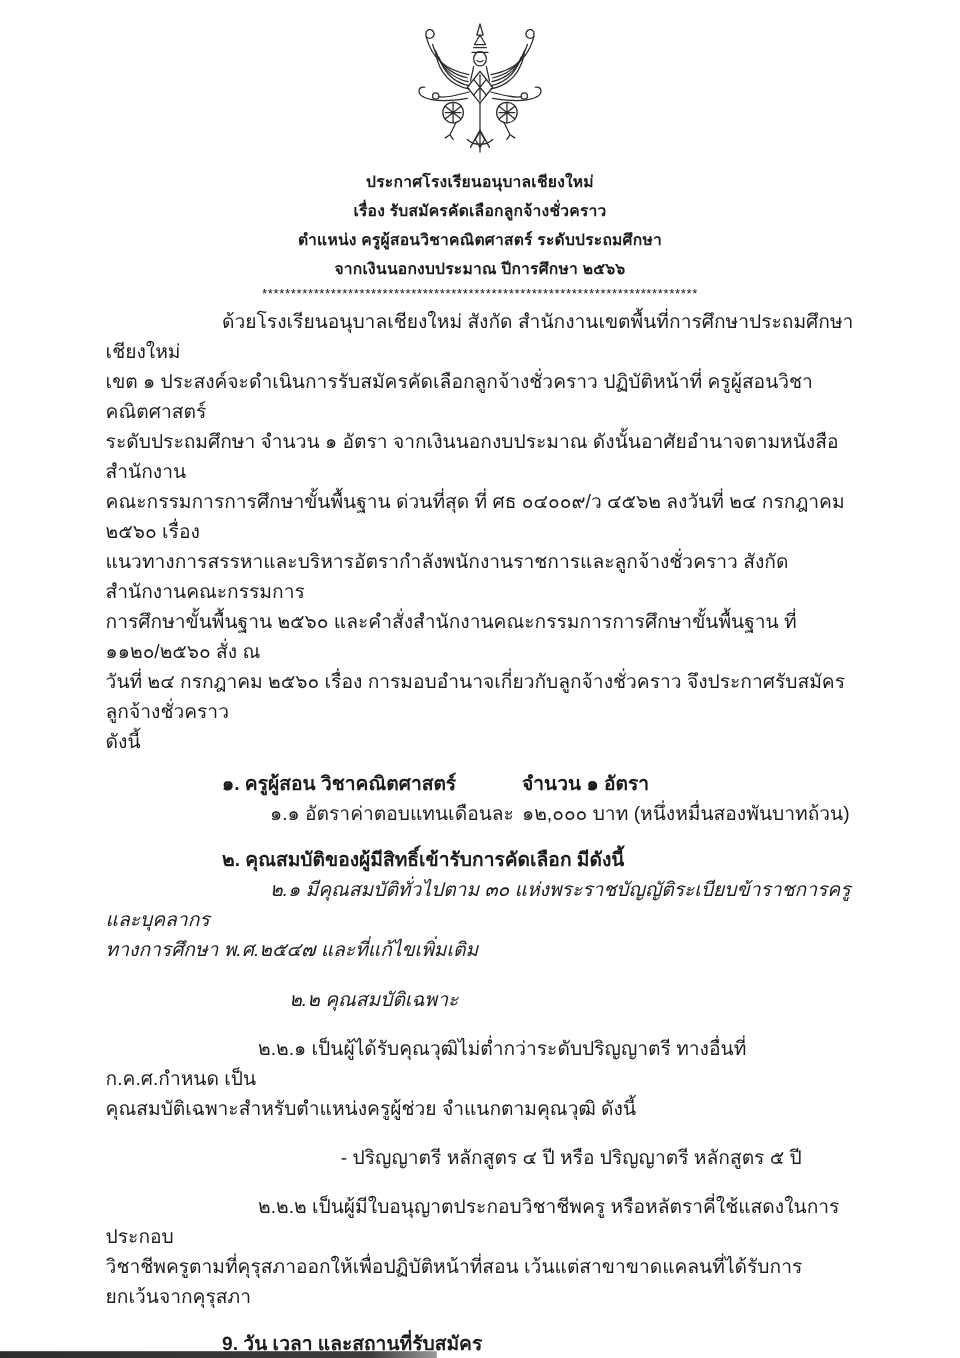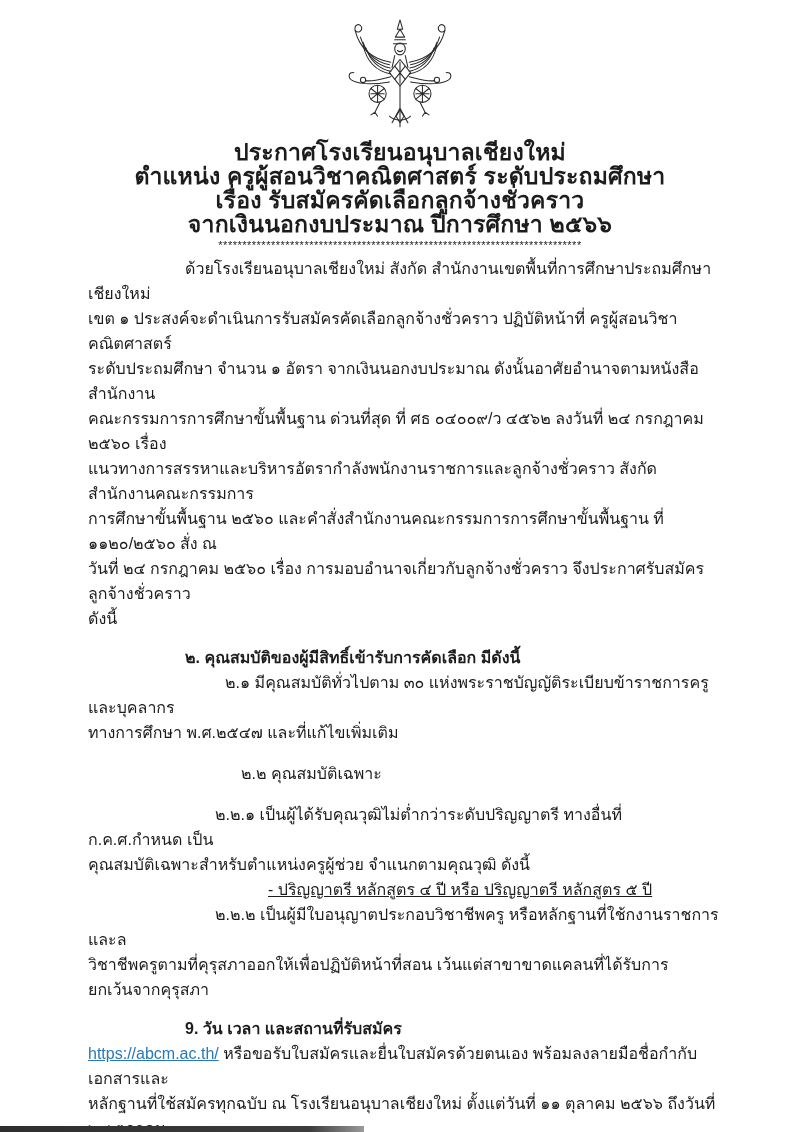--- a/index.html
+++ b/index.html
@@ -15,21 +15,21 @@
 
   .emblem-wrap {
     padding-top: 16px;
     display: flex; justify-content: center;
   }
   .emblem-wrap svg { display: block; }
 
   .titles { text-align: center; margin-top: 4px; }
   .title-line {
     font-weight: bold;
-    font-size: 23px;
+    font-size: 13px;
     line-height: 24px;
     letter-spacing: 0.2px;
   }
   .divider {
     text-align: center;
     font-size: 11px;
     line-height: 12px;
     margin-top: 3px;
     letter-spacing: 0.5px;
     color: #222;
@@ -45,21 +45,21 @@
   }
   .ml { white-space: pre-line; }
   .b  { font-weight: bold; }
 
   .intro        { margin-top: 5px; text-indent: 97px; }
   .sec          { margin-top: 10px; }
   .sec2         { margin-top: 14px; }
   .sec3         { margin-top: 14px; }
 
   .head-ind     { text-indent: 97px; }
-  .ind-sub2     { text-indent: 137px; }
+  .ind-sub2     { text-indent: 137px; font-style: italic; }
   .ind-sub3     { text-indent: 127px; }
   .ind-dash     { text-indent: 180px; }
 
   .row1 { padding-left: 97px; }
   .row1 .left  { display: inline-block; width: 250px; }
   .row2 { padding-left: 137px; }
   .row2 .left  { display: inline-block; width: 210px; }
 
   a.doc-link {
     color: #2878b8;
@@ -129,47 +129,55 @@
 
       <path d="M100 106 L100 140"></path>
       <path d="M100 140 L88 162 M100 140 L100 168 M100 140 L112 162"></path>
       <path d="M100 142 L106 152 L100 162 L94 152 Z"></path>
       <path d="M84 152 C 92 160, 108 160, 116 152"></path>
     </svg>
   </div>
 
   <div class="titles">
     <div class="title-line">ประกาศโรงเรียนอนุบาลเชียงใหม่</div>
+    <div class="title-line">เรื่อง รับสมัครคัดเลือกลูกจ้างชั่วคราว</div>
     <div class="title-line">ตำแหน่ง ครูผู้สอนวิชาคณิตศาสตร์ ระดับประถมศึกษา</div>
-    <div class="title-line">เรื่อง รับสมัครคัดเลือกลูกจ้างชั่วคราว</div>
     <div class="title-line">จากเงินนอกงบประมาณ ปีการศึกษา ๒๕๖๖</div>
     <div class="divider">****************************************************************************</div>
   </div>
 
   <div class="content">
 
     <p class="intro ml" style="margin:5px 0 0 0;">ด้วยโรงเรียนอนุบาลเชียงใหม่ สังกัด สำนักงานเขตพื้นที่การศึกษาประถมศึกษาเชียงใหม่
 เขต ๑ ประสงค์จะดำเนินการรับสมัครคัดเลือกลูกจ้างชั่วคราว ปฏิบัติหน้าที่ ครูผู้สอนวิชาคณิตศาสตร์
 ระดับประถมศึกษา จำนวน ๑ อัตรา จากเงินนอกงบประมาณ ดังนั้นอาศัยอำนาจตามหนังสือสำนักงาน
 คณะกรรมการการศึกษาขั้นพื้นฐาน ด่วนที่สุด ที่ ศธ ๐๔๐๐๙/ว ๔๕๖๒ ลงวันที่ ๒๔ กรกฎาคม ๒๕๖๐ เรื่อง
 แนวทางการสรรหาและบริหารอัตรากำลังพนักงานราชการและลูกจ้างชั่วคราว สังกัด สำนักงานคณะกรรมการ
 การศึกษาขั้นพื้นฐาน ๒๕๖๐ และคำสั่งสำนักงานคณะกรรมการการศึกษาขั้นพื้นฐาน ที่ ๑๑๒๐/๒๕๖๐ สั่ง ณ
 วันที่ ๒๔ กรกฎาคม ๒๕๖๐ เรื่อง การมอบอำนาจเกี่ยวกับลูกจ้างชั่วคราว จึงประกาศรับสมัครลูกจ้างชั่วคราว
 ดังนี้</p>
 
+    <div class="sec">
+      <div class="row1">
+        <span class="left b">๑. ครูผู้สอน วิชาคณิตศาสตร์</span><span class="b">จำนวน ๑ อัตรา</span>
+      </div>
+      <div class="row2">
+        <span class="left">๑.๑ อัตราค่าตอบแทนเดือนละ</span><span>๑๒,๐๐๐ บาท (หนึ่งหมื่นสองพันบาทถ้วน)</span>
+      </div>
+    </div>
 
     <div class="sec2">
       <div class="b head-ind">๒. คุณสมบัติของผู้มีสิทธิ์เข้ารับการคัดเลือก มีดังนี้</div>
       <p class="ml ind-sub2" style="margin:0;">๒.๑ มีคุณสมบัติทั่วไปตาม ๓๐ แห่งพระราชบัญญัติระเบียบข้าราชการครูและบุคลากร
 ทางการศึกษา พ.ศ.๒๕๔๗ และที่แก้ไขเพิ่มเติม</p>
       <p class="ml ind-sub2" style="margin:16px;">๒.๒ คุณสมบัติเฉพาะ</p>
       <p class="ml ind-sub3" style="margin:0;">๒.๒.๑ เป็นผู้ได้รับคุณวุฒิไม่ต่ำกว่าระดับปริญญาตรี ทางอื่นที่ ก.ค.ศ.กำหนด เป็น
 คุณสมบัติเฉพาะสำหรับตำแหน่งครูผู้ช่วย จำแนกตามคุณวุฒิ ดังนี้</p>
-      <p class="ml ind-dash" style="margin:0;text-decoration:underline;">- ปริญญาตรี หลักสูตร ๔ ปี หรือ ปริญญาตรี หลักสูตร ๕ ปี</p>
-      <p class="ml ind-sub3" style="margin:0;">๒.๒.๒ เป็นผู้มีใบอนุญาตประกอบวิชาชีพครู หรือหลักฐานที่ใช้กงานราชการและล
+      <p class="ml ind-dash" style="margin:16px;">- ปริญญาตรี หลักสูตร ๔ ปี หรือ ปริญญาตรี หลักสูตร ๕ ปี</p>
+      <p class="ml ind-sub3" style="margin:0;">๒.๒.๒ เป็นผู้มีใบอนุญาตประกอบวิชาชีพครู หรือหลัตราคี่ใช้แสดงในการประกอบ
 วิชาชีพครูตามที่คุรุสภาออกให้เพื่อปฏิบัติหน้าที่สอน เว้นแต่สาขาขาดแคลนที่ได้รับการ
 ยกเว้นจากคุรุสภา</p>
     </div>
 
     <div class="sec3">
       <div class="b head-ind">9. วัน เวลา และสถานที่รับสมัคร</div>
       <p class="ml" style="margin:0;"><a class="doc-link" href="#">https://abcm.ac.th/</a><span class="ml"> หรือขอรับใบสมัครและยื่นใบสมัครด้วยตนเอง พร้อมลงลายมือชื่อกำกับเอกสารและ
 หลักฐานที่ใช้สมัครทุกฉบับ ณ โรงเรียนอนุบาลเชียงใหม่ ตั้งแต่วันที่ ๑๑ ตุลาคม ๒๕๖๖ ถึงวันที่ ๒๗ ตุลาคม
 ๒๕๖๖</span></p>
     </div>

